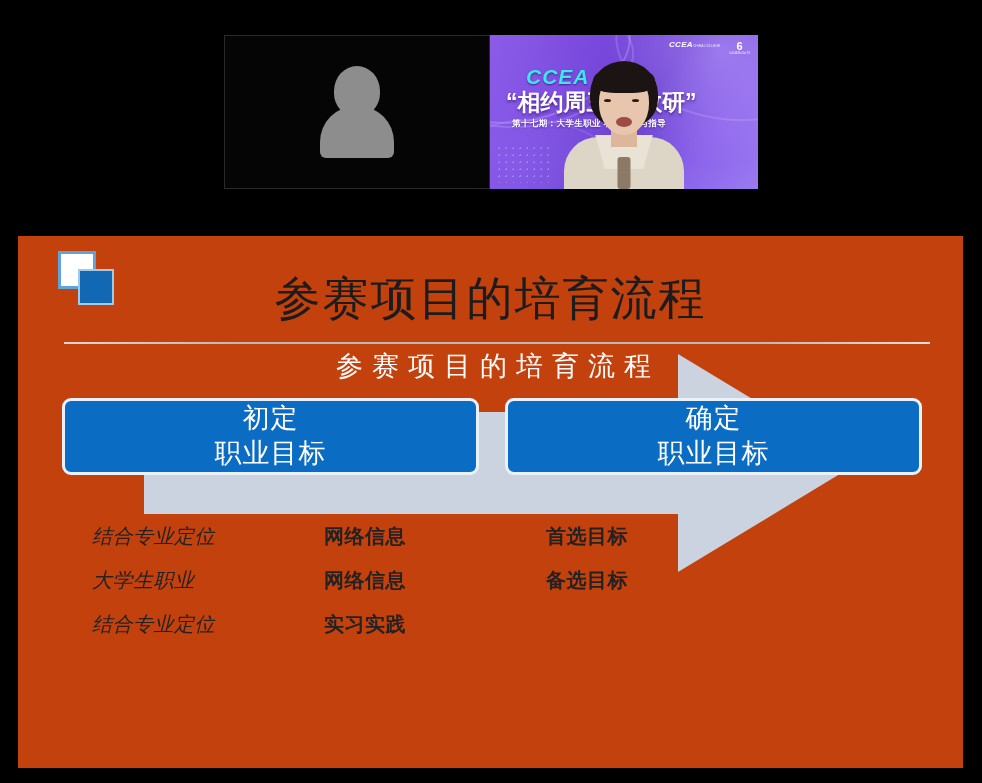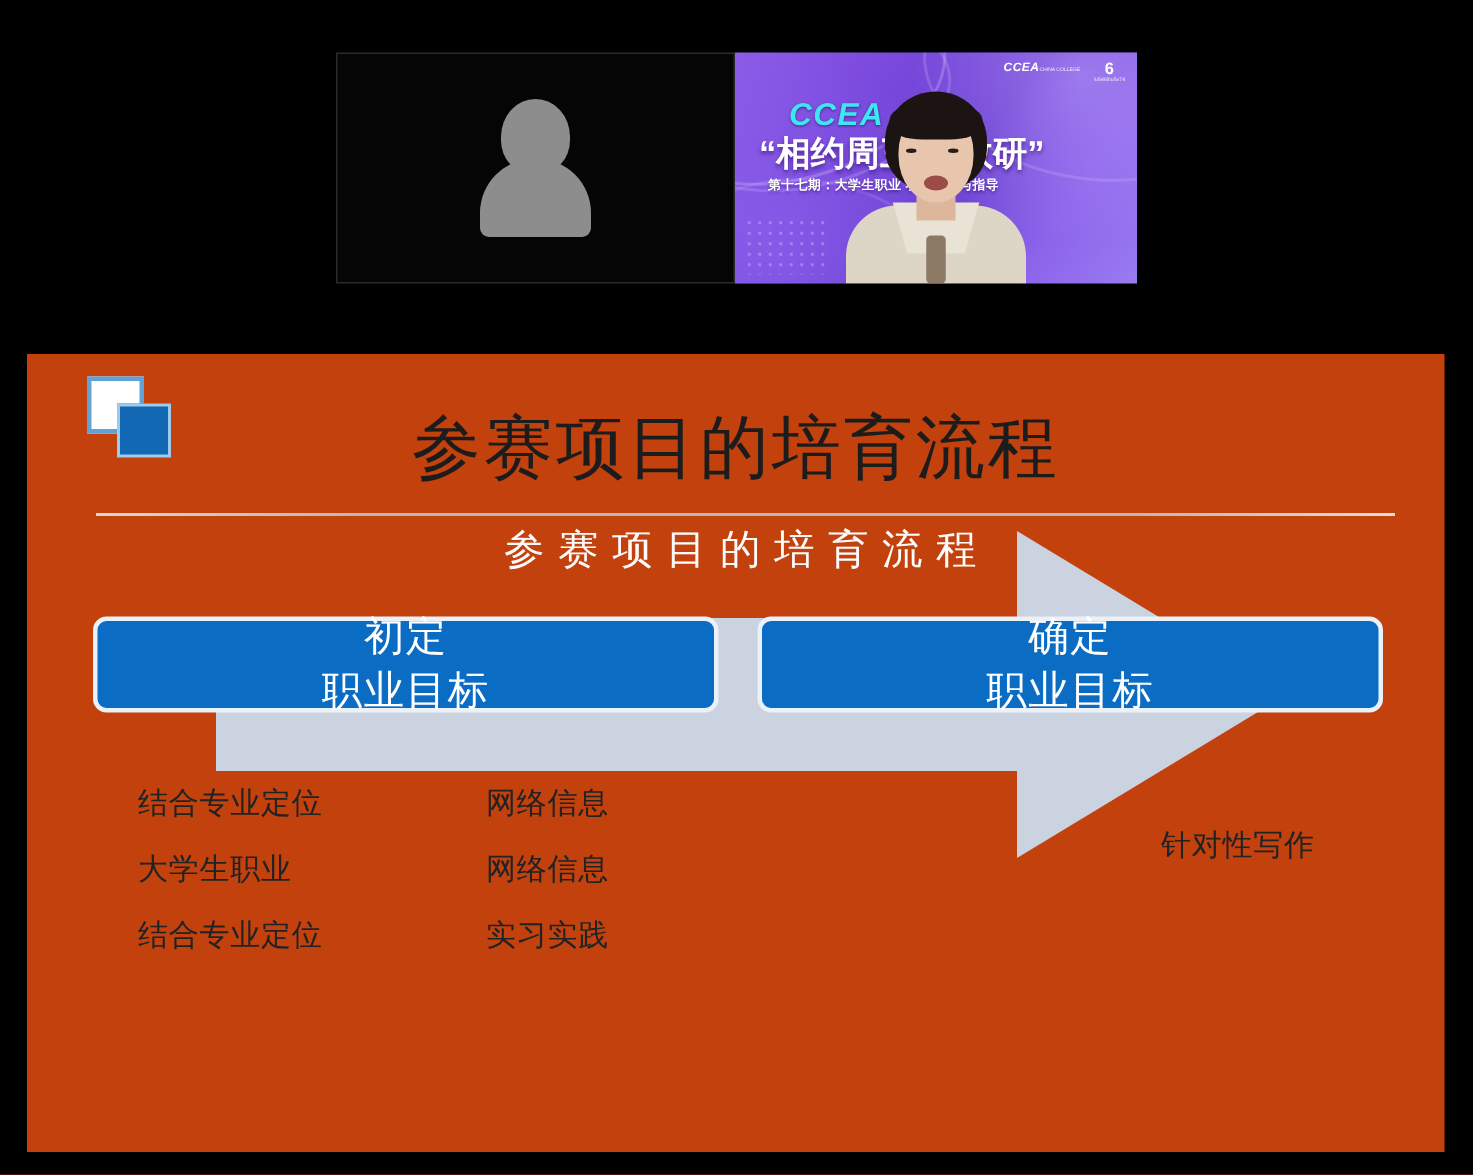--- a/index.html
+++ b/index.html
@@ -158,39 +158,39 @@
     text-align:center;font-size:27px;letter-spacing:9px;
     color:#fbfbfc;user-select:none;white-space:nowrap;
   }
 
   
   .flow-arrow{position:absolute;left:100px;top:118px;width:740px;height:218px;}
 
   
   .boxes{
     position:absolute;left:44px;top:175px;width:860px;height:64px;
-    display:flex;gap:26px;
+    display:flex;gap:26px;align-items:flex-end;
   }
   .flow-box{
     flex:1;background:#0a6cc2;border:3px solid #eaf1f8;border-radius:9px;
     box-sizing:border-box;
     display:flex;flex-direction:column;align-items:center;justify-content:center;
     color:#fff;font-size:27px;line-height:1.32;
   }
   .flow-box .ln{display:block;letter-spacing:1px;}
 
   
   .details{position:absolute;left:44px;top:290px;width:880px;height:130px;}
   .detail-col{position:absolute;top:0;}
   .detail-col .item{
     font-size:20px;color:#222;line-height:1;margin-bottom:24px;white-space:nowrap;
     letter-spacing:.5px;
   }
-  .detail-col.bold .item{font-weight:normal;}
-  .col1{left:30px;}
+  .detail-col.bold .item{font-weight:bold;}
+  .col1{left:30px;font-style:italic;}
   .col2{left:262px;}
   .col3{left:484px;}
   .col4{left:712px;top:28px;}
 </style>
 </head>
 <body>
 
 <div id="stage">
 
   <div class="video-strip">
@@ -270,19 +270,20 @@
       <div class="detail-col col1">
         <div class="item">结合专业定位</div>
         <div class="item">大学生职业</div>
         <div class="item">结合专业定位</div>
       </div>
       <div class="detail-col col2 bold">
         <div class="item">网络信息</div>
         <div class="item">网络信息</div>
         <div class="item">实习实践</div>
       </div>
-      <div class="detail-col col4">
-        <div class="item">针对性写作</div>
+      <div class="detail-col col3 bold">
+        <div class="item">首选目标</div>
+        <div class="item">备选目标</div>
       </div>
     </div>
 
   </div>
 </div>
 
 </body></html>

